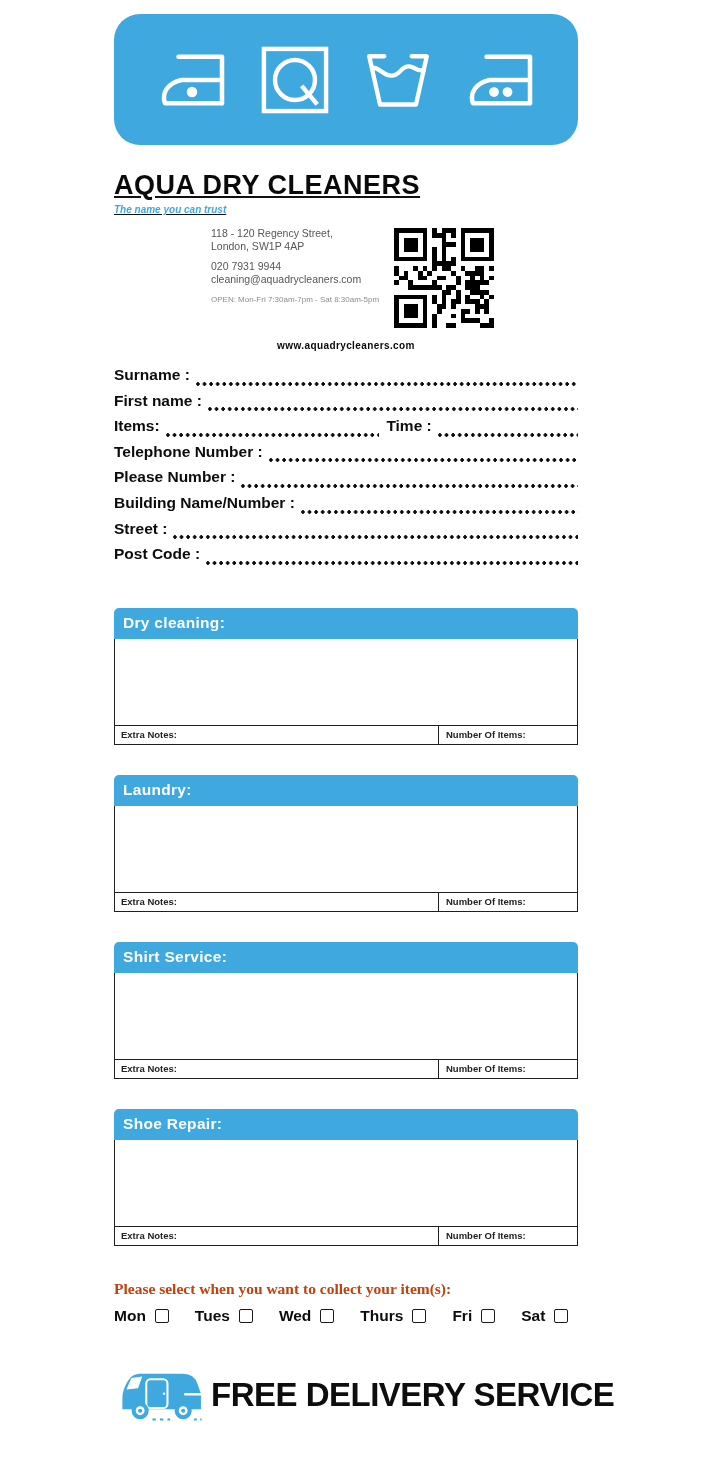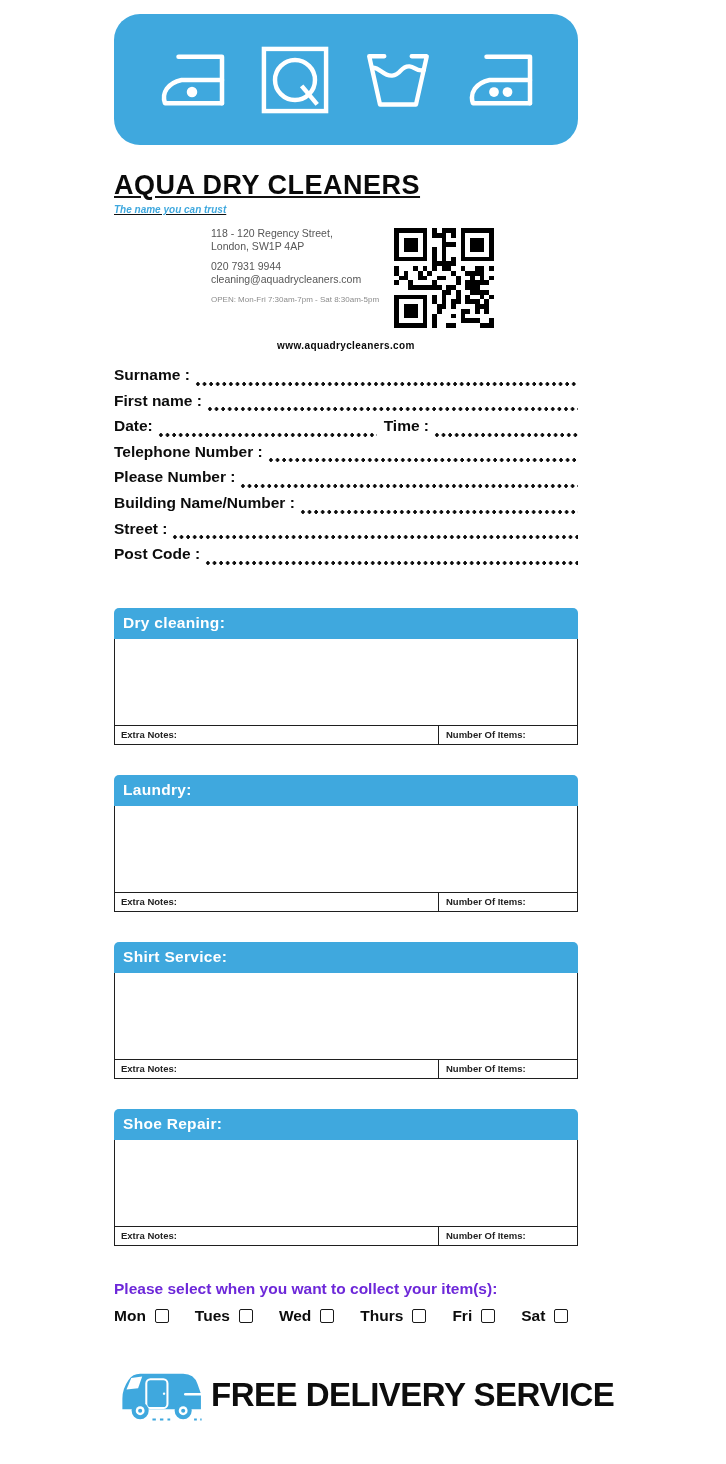--- a/index.html
+++ b/index.html
@@ -54,21 +54,21 @@
     color:#ffffff; font-size:15.5px; font-weight:bold; letter-spacing:0.3px;
   }
   .svc-body { height:86px; background:#fff; border:1px solid #1f1f1f; border-top:none; border-bottom:none; }
   .svc-notes { display:flex; height:20px; border:1px solid #1f1f1f; }
   .svc-notes-left { flex:1; border-right:1.5px solid #1f1f1f; display:flex; align-items:center; padding-left:6px; }
   .svc-notes-right { width:138px; display:flex; align-items:center; padding-left:7px; }
   .svc-notes span { font-size:9.5px; font-weight:bold; color:#222; }
 
   
   .collect { margin-top:34px; }
-  .collect-prompt { font-size:15.5px; font-weight:bold; color:#6d28d9; }
+  .collect-prompt { font-size:15.5px; font-weight:bold; color:#c2410c;font-family:Liberation Serif, serif; }
   .days { display:flex; align-items:center; margin-top:9px; gap:26px; }
   .day { display:flex; align-items:center; gap:9px; }
   .day-label { font-size:15.5px; font-weight:bold; color:#0c0c0c; }
   .cb { width:14px; height:14px; border:1.6px solid #1a1a1a; border-radius:2px; background:#fff; display:inline-block; }
 
   
   .footer { margin-top:42px; display:flex; align-items:center; }
   .footer svg { display:block; margin-left:2px; }
   .footer-text { font-size:33px; font-weight:bold; letter-spacing:-0.5px; color:#0d0d0d; margin-left:3px; white-space:nowrap; }
 
@@ -357,21 +357,21 @@
   <div class="fields">
     <div class="frow">
       <span class="flabel">Surname :</span>
       <span class="dots"></span>
     </div>
     <div class="frow">
       <span class="flabel">First name :</span>
       <span class="dots"></span>
     </div>
     <div class="frow">
-      <span class="flabel">Date:</span>
+      <span class="flabel">Items:</span>
       <span class="dots dots-date"></span>
       <span class="flabel flabel2">Time :</span>
       <span class="dots dots-time"></span>
     </div>
     <div class="frow">
       <span class="flabel">Telephone Number :</span>
       <span class="dots"></span>
     </div>
     <div class="frow">
       <span class="flabel">Please Number :</span>

